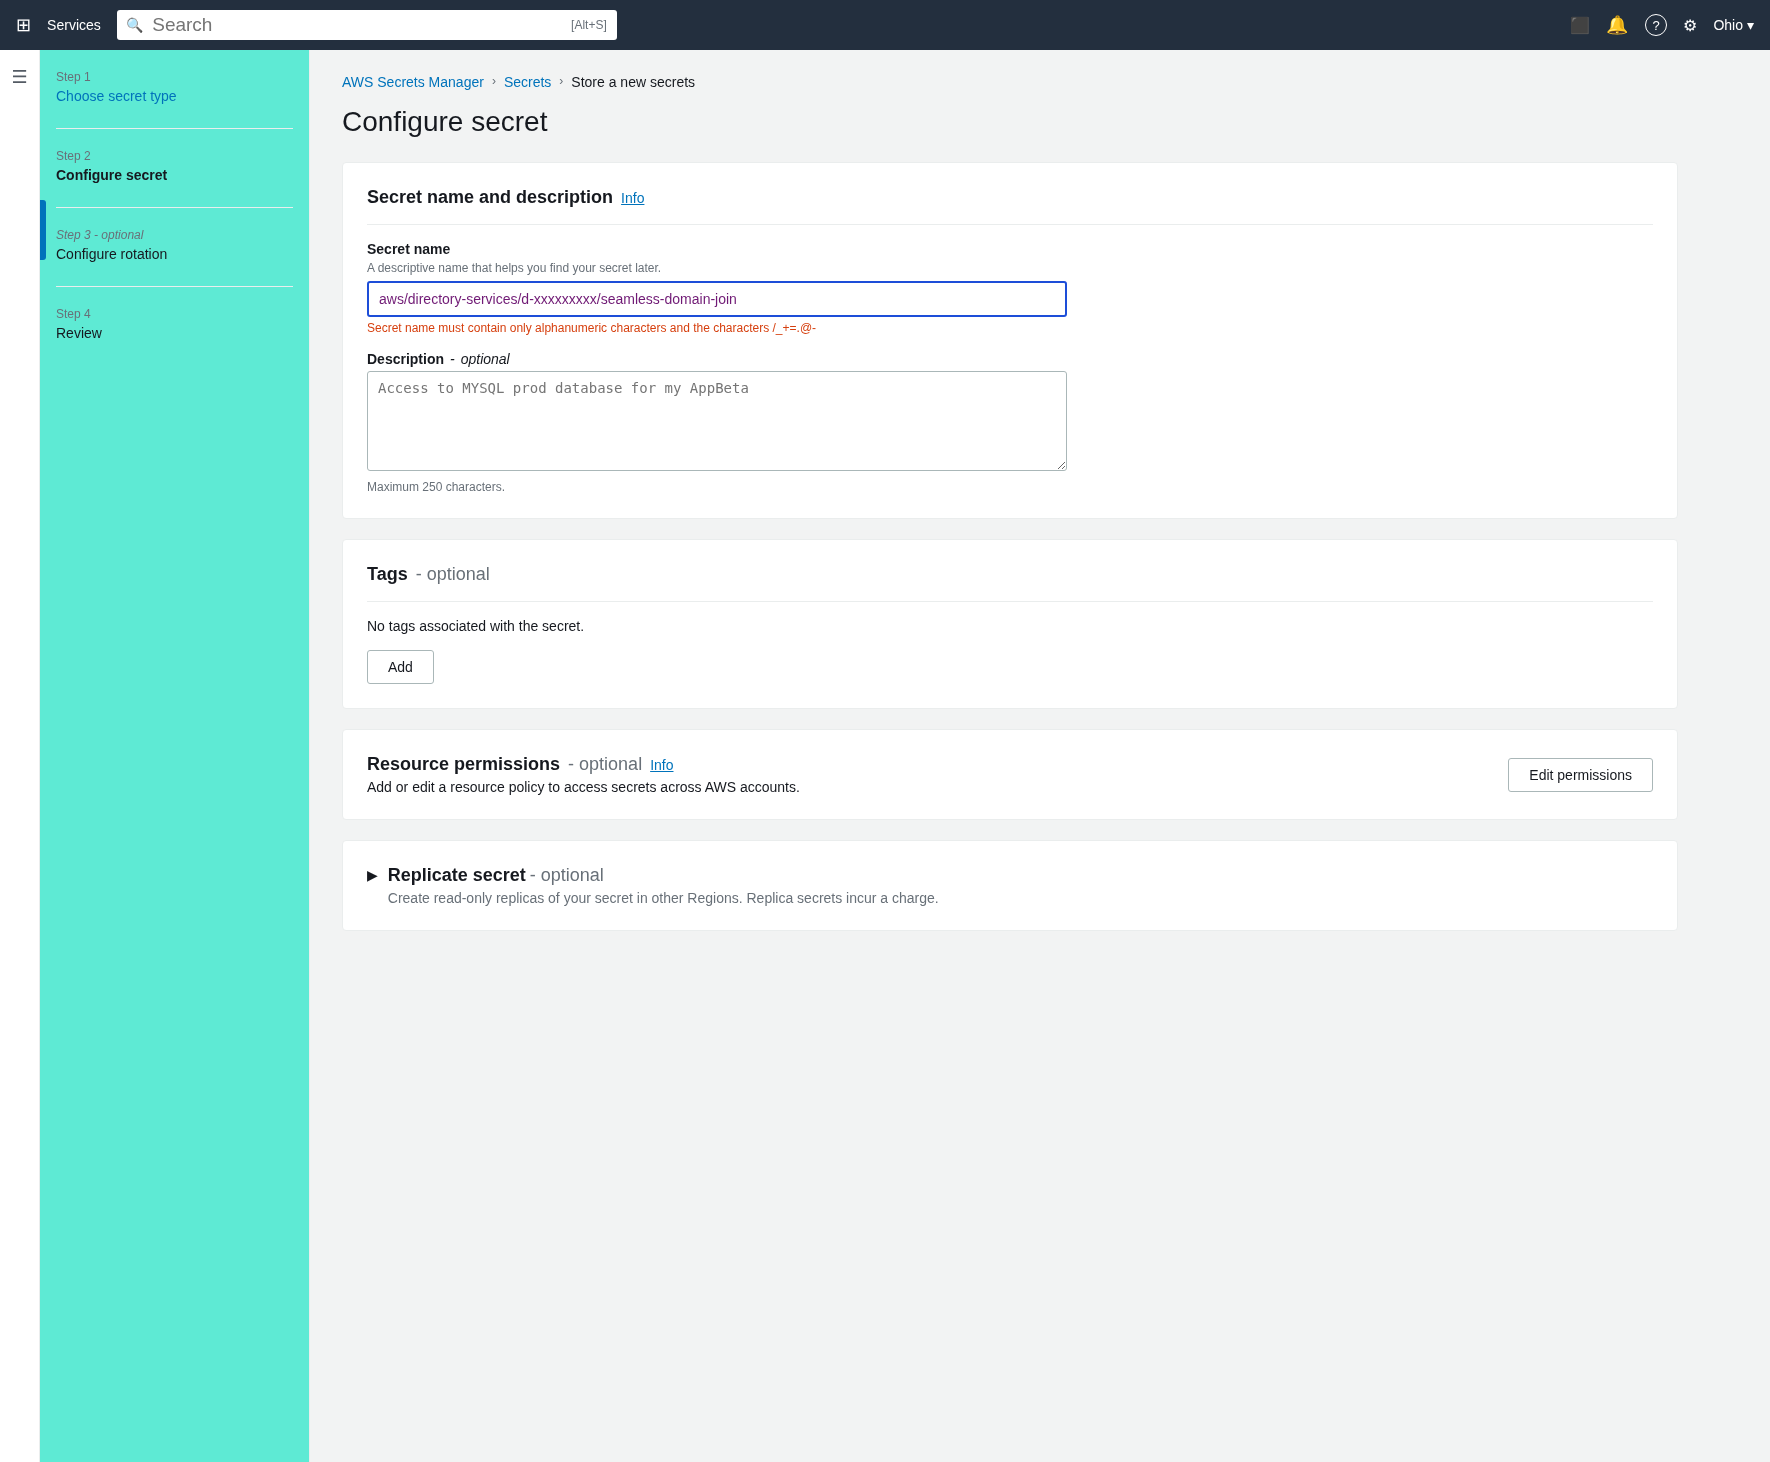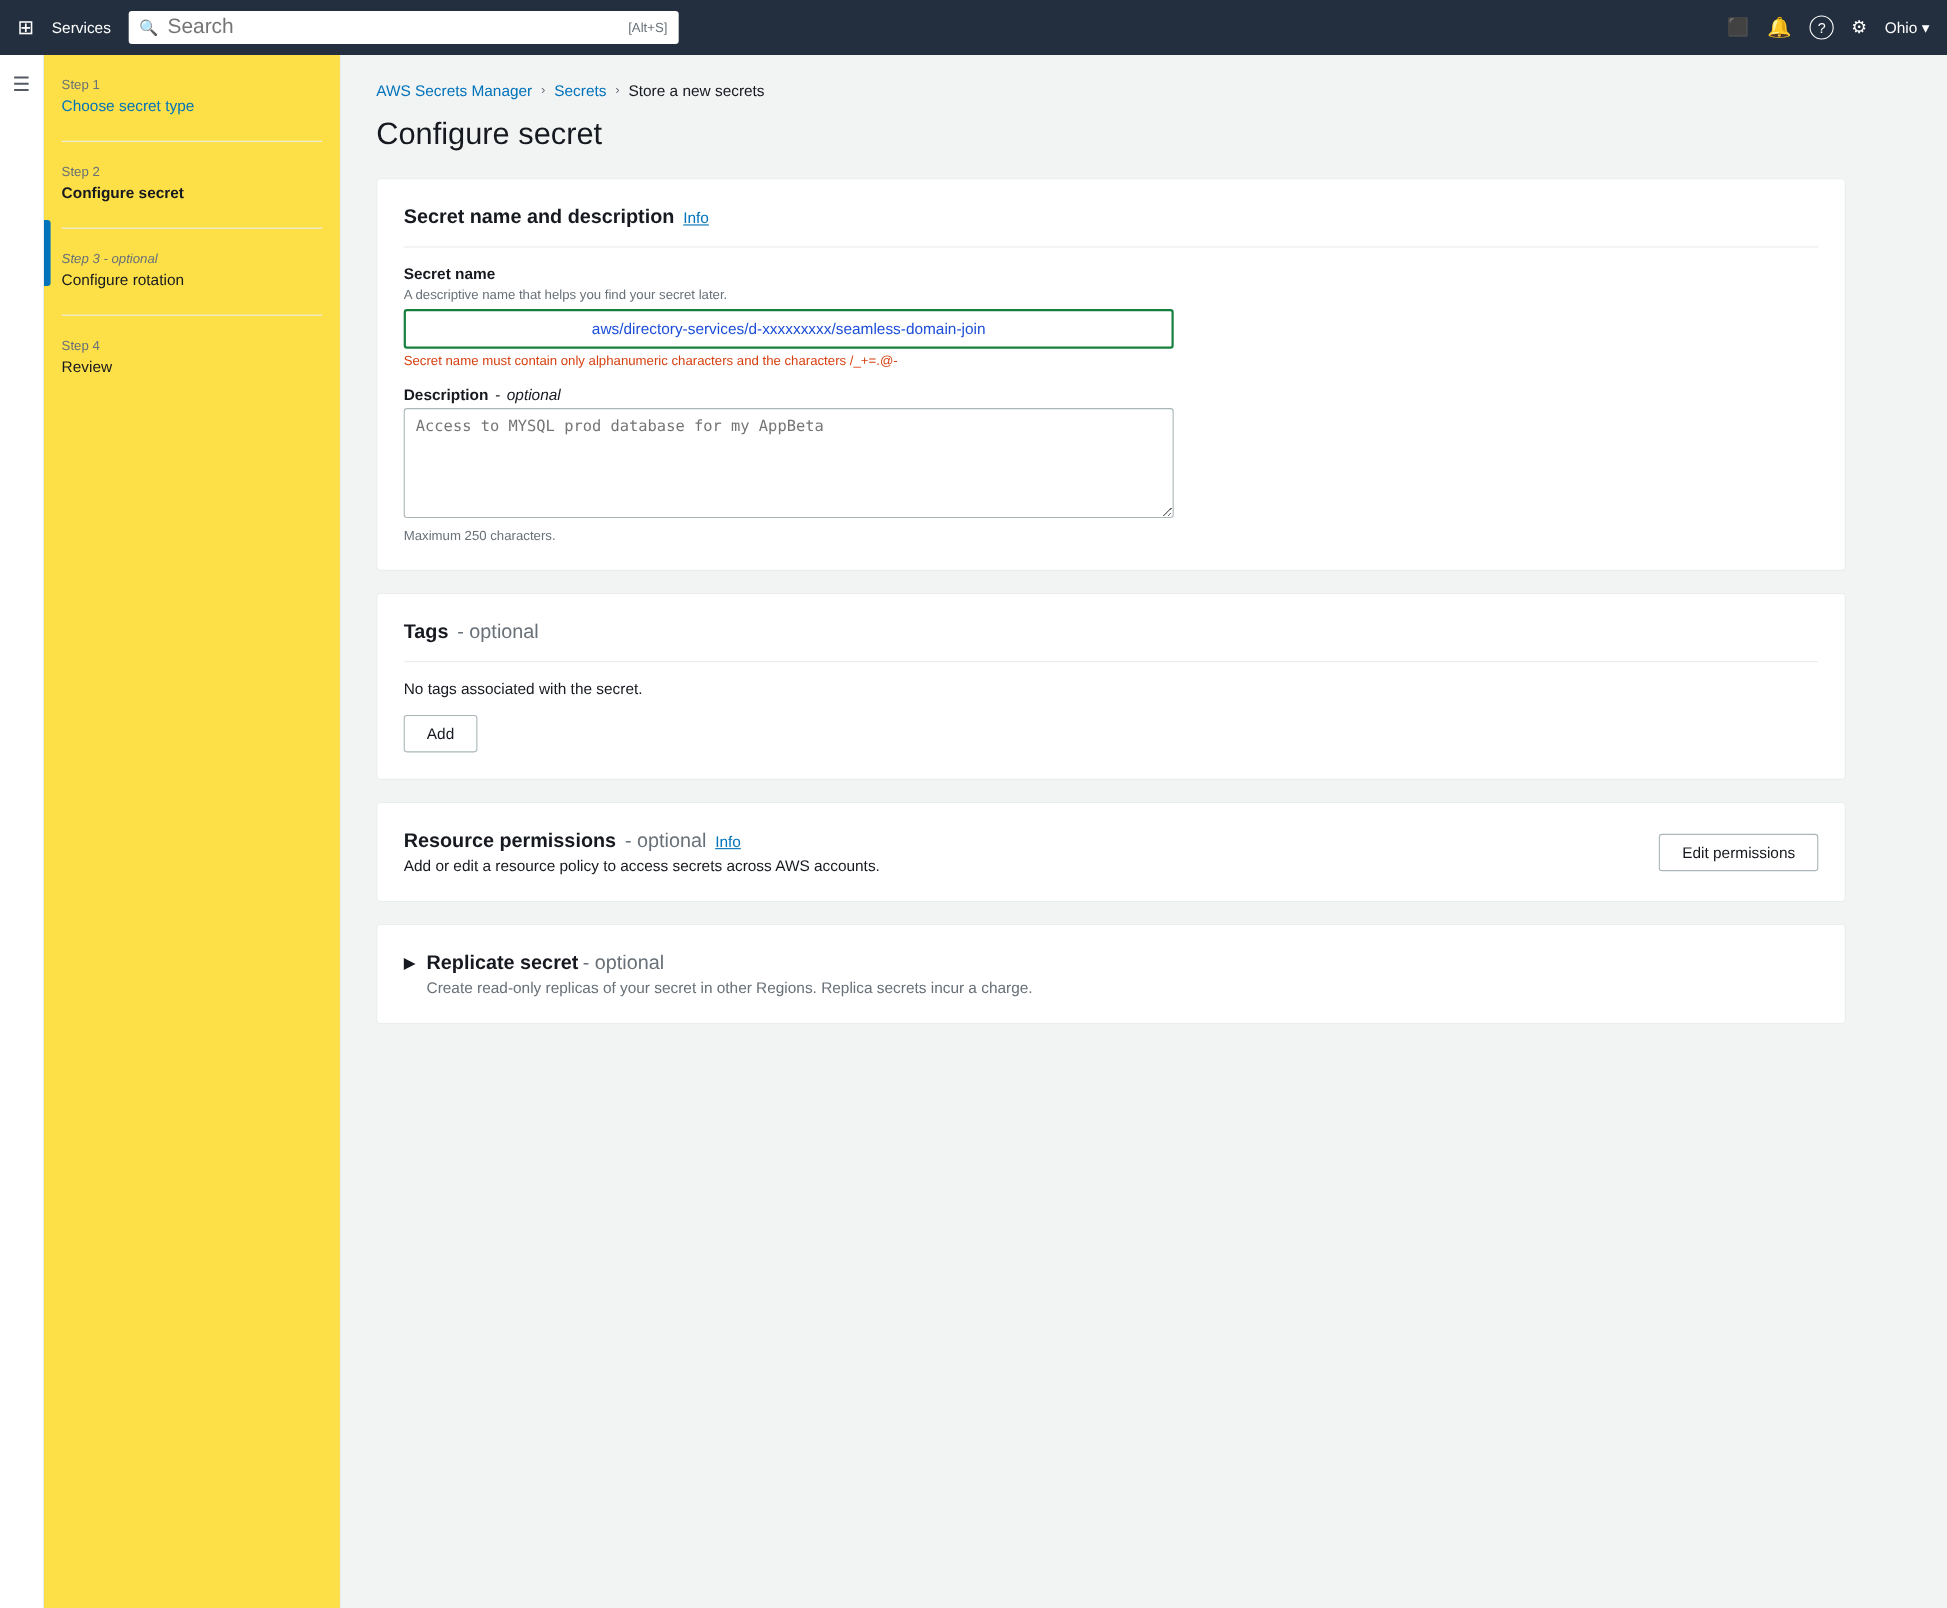--- a/index.html
+++ b/index.html
@@ -56,21 +56,21 @@
       flex-direction: column;
       align-items: center;
       padding-top: 16px;
       cursor: pointer;
     }
     .hamburger-icon { font-size: 18px; color: #545b64; }
 
     
     .nav-sidebar {
       width: 270px;
-      background: #fde047;
+      background: #5eead4;
       border-right: 1px solid #eaeded;
       padding: 20px 16px;
     }
     .nav-step { margin-bottom: 24px; }
     .nav-step-label { font-size: 12px; color: #687078; margin-bottom: 4px; }
     .nav-step-label.optional-text { font-style: italic; }
     .nav-step-title { font-size: 14px; color: #16191f; }
     .nav-step-title.link { color: #0073bb; cursor: pointer; text-decoration: none; }
     .nav-step-title.active { font-weight: 700; color: #16191f; }
     .nav-divider { border: none; border-top: 1px solid #eaeded; margin: 0 0 20px 0; }
@@ -132,27 +132,26 @@
       margin-bottom: 4px;
       display: flex;
       align-items: center;
       gap: 6px;
     }
     .field-label .optional-text { font-weight: 400; font-style: italic; color: #16191f; }
     .field-hint { font-size: 12px; color: #687078; margin-bottom: 6px; }
     .field-input {
       width: 100%;
       max-width: 700px;
-      border: 2px solid #15803d;
+      border: 2px solid #1d4ed8;
       border-radius: 3px;
       padding: 8px 10px;
       font-size: 14px;
       outline: none;
-      color: #1d4ed8;
-      text-align: center;
+      color: #701a75;
     }
     .field-error { font-size: 12px; color: #d63f0e; margin-top: 4px; }
     .field-textarea {
       width: 100%;
       max-width: 700px;
       min-height: 100px;
       border: 1px solid #aab7b8;
       border-radius: 3px;
       padding: 8px 10px;
       font-size: 14px;

